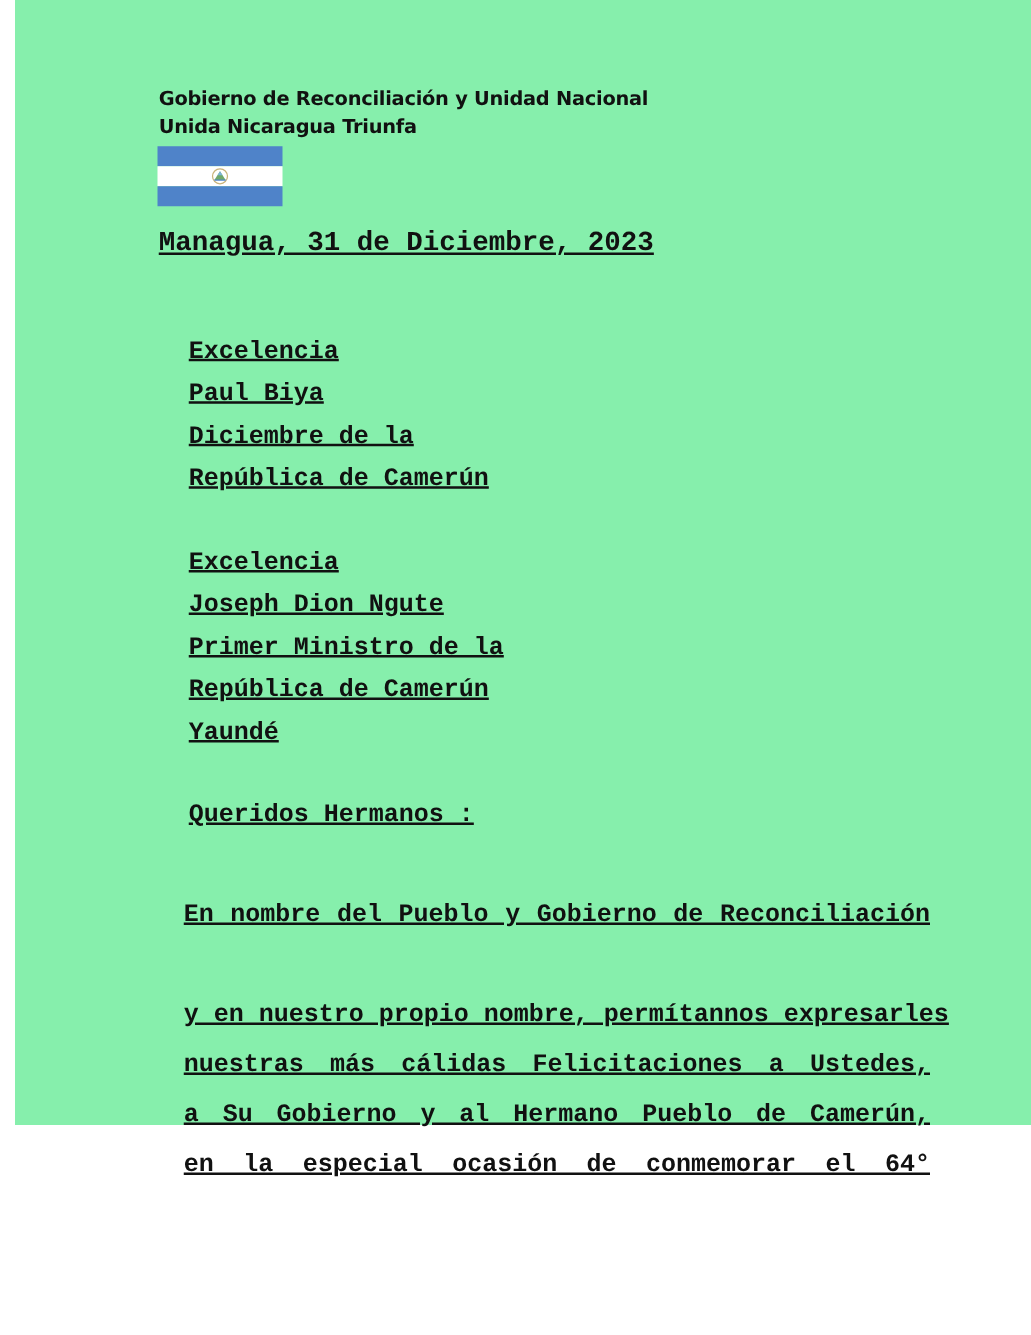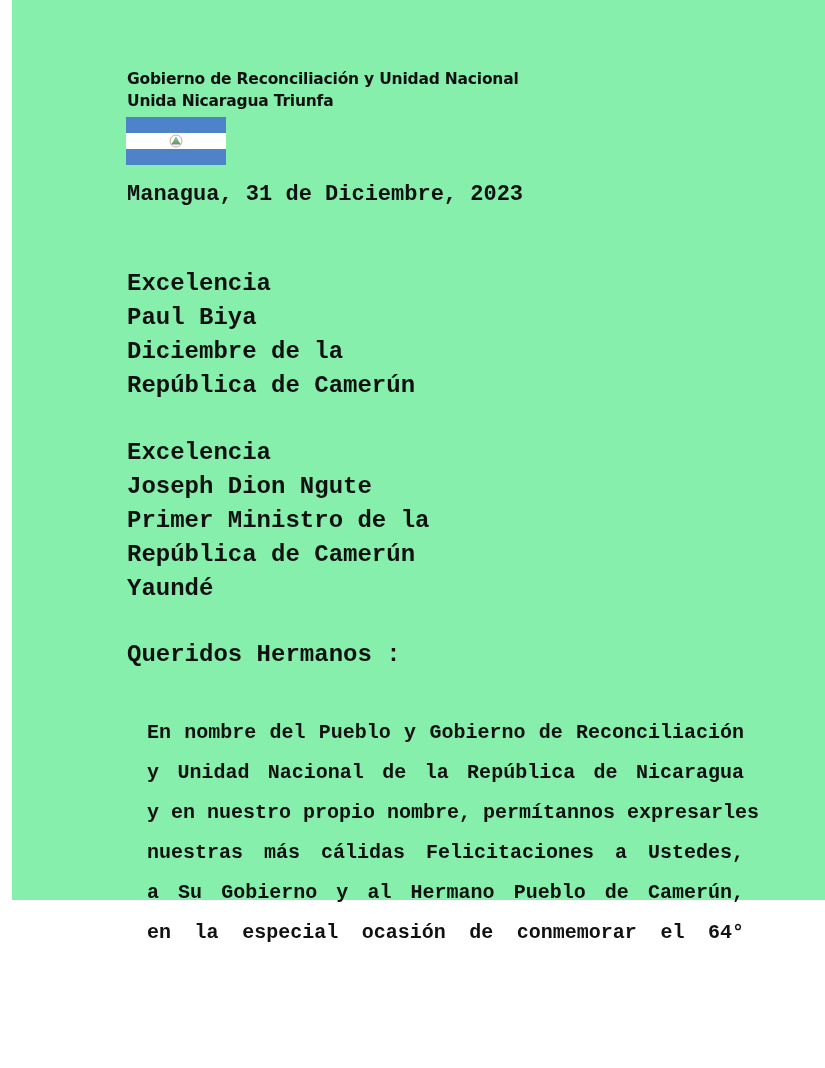--- a/index.html
+++ b/index.html
@@ -7,23 +7,23 @@
     .page { position: absolute; left: 12px; top: 0; width: 825px; height: 900px; background: #86efac; }
     .hdr { position: absolute; left: 115px; font-family: "DejaVu Sans", sans-serif; font-weight: bold; font-size: 15.5px; letter-spacing: -0.2px; color: #111; white-space: nowrap; }
     .hdr1 { top: 70px; }
     .hdr2 { top: 92px; }
     .flag { position: absolute; left: 114px; top: 117px; width: 100px; height: 48px; }
     .flag .stripe { position: absolute; left: 0; width: 100px; height: 16px; }
     .flag .s1 { top: 0; background: #4f83c9; }
     .flag .s2 { top: 16px; background: #ffffff; }
     .flag .s3 { top: 32px; background: #4f83c9; }
     .flag .emblem { position: absolute; left: 43px; top: 17px; width: 14px; height: 14px; }
-    .mono { position: absolute; left: 115px; font-family: "Liberation Mono", monospace; font-weight: bold; color: #111; white-space: nowrap; }
+    .mono { position: absolute; left: 115px; font-family: "Liberation Mono", monospace; font-weight: bold; color: #111; white-space: nowrap; text-decoration: underline; }
     .date { top: 182px; font-size: 22px; }
-    .addr { font-size: 24px; }
+    .addr { font-size: 20px; margin-left: 24px; }
     .body-line { font-size: 20px; width: 597px; text-align: justify; text-align-last: justify; margin-left: 20px; }
   </style>
 </head>
 <body>
 
 <div class="page">
 
   <div class="hdr hdr1">Gobierno de Reconciliación y Unidad Nacional</div>
   <div class="hdr hdr2">Unida Nicaragua Triunfa</div>
 
@@ -48,19 +48,18 @@
 
   <div class="mono addr" style="top:439px">Excelencia</div>
   <div class="mono addr" style="top:507px">Primer Ministro de la</div>
   <div class="mono addr" style="top:473px">Joseph Dion Ngute</div>
   <div class="mono addr" style="top:541px">República de Camerún</div>
   <div class="mono addr" style="top:575px">Yaundé</div>
 
   <div class="mono addr" style="top:641px">Queridos Hermanos :</div>
 
   <div class="mono body-line" style="top:721px">En nombre del Pueblo y Gobierno de Reconciliación</div>
-  <div class="mono body-line" style="top:761px">y Unidad Nacional de la República de Nicaragua</div>
   <div class="mono body-line" style="top:801px">y en nuestro propio nombre, permítannos expresarles</div>
   <div class="mono body-line" style="top:841px">nuestras más cálidas Felicitaciones a Ustedes,</div>
   <div class="mono body-line" style="top:881px">a Su Gobierno y al Hermano Pueblo de Camerún,</div>
   <div class="mono body-line" style="top:921px">en la especial ocasión de conmemorar el 64°</div>
 
 </div>
 
 </body></html>

